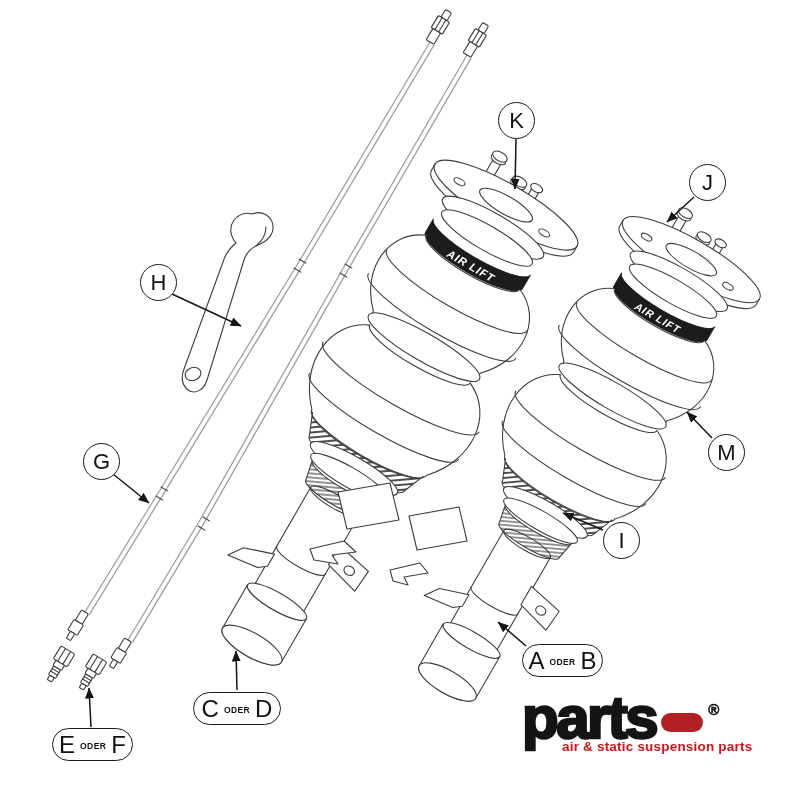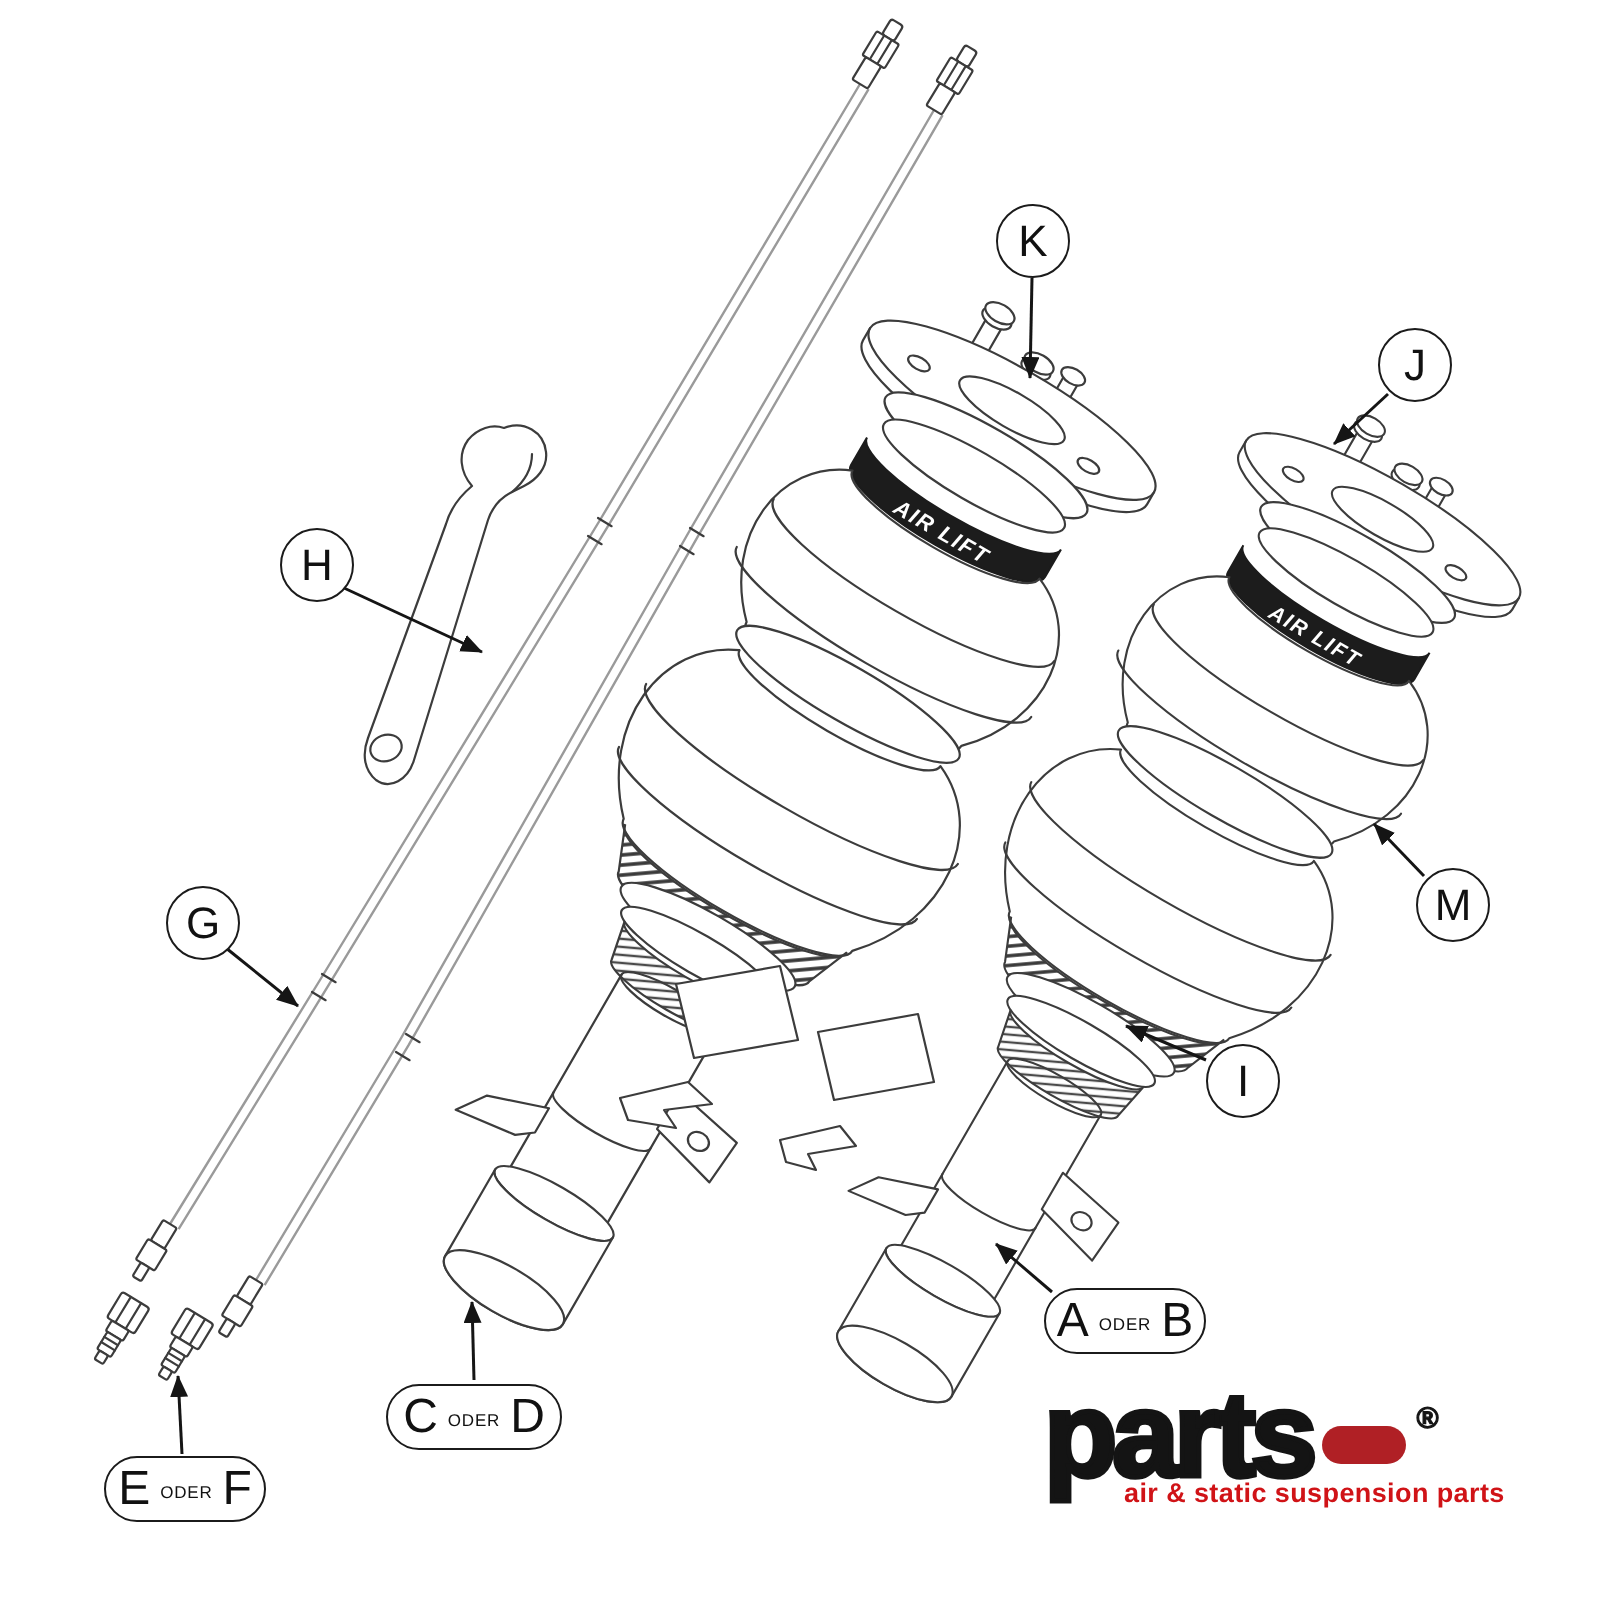--- a/index.html
+++ b/index.html
@@ -17,21 +17,21 @@
   .arrow{stroke:#151515;stroke-width:1.5;fill:none;}
   .bellowstext{font-family:"Liberation Sans",sans-serif;font-size:11px;font-style:italic;
                font-weight:bold;fill:#ffffff;letter-spacing:1px;stroke:none;}
 
   
   .co{position:absolute;background:#fff;border:1.8px solid #1b1b1b;display:flex;
       align-items:center;justify-content:center;color:#111;box-sizing:border-box;}
   .circle{width:37px;height:37px;border-radius:50%;font-size:22px;}
   .pill{height:33px;border-radius:17px;gap:5px;}
   .pill .big{font-size:24px;line-height:1;}
-  .pill .oder{font-size:8.5px;font-weight:normal;letter-spacing:.4px;padding-top:3px;}
+  .pill .oder{font-size:8.5px;font-weight:bold;letter-spacing:.4px;padding-top:3px;}
 
   
   .logo{position:absolute;left:522px;top:688px;width:278px;}
   .logo-word{display:flex;align-items:center;font-weight:700;font-size:60px;
              letter-spacing:-2.5px;color:#141414;line-height:1;
              -webkit-text-stroke:2.6px #141414;}
   .logo-hyphen{width:42px;height:19px;border-radius:10px;background:#b02025;
                margin:8px 3px 0 5px;flex:0 0 auto;}
   .logo-reg{font-size:15px;-webkit-text-stroke:0.6px #141414;align-self:flex-start;
             margin:14px 0 0 2px;letter-spacing:0;}

